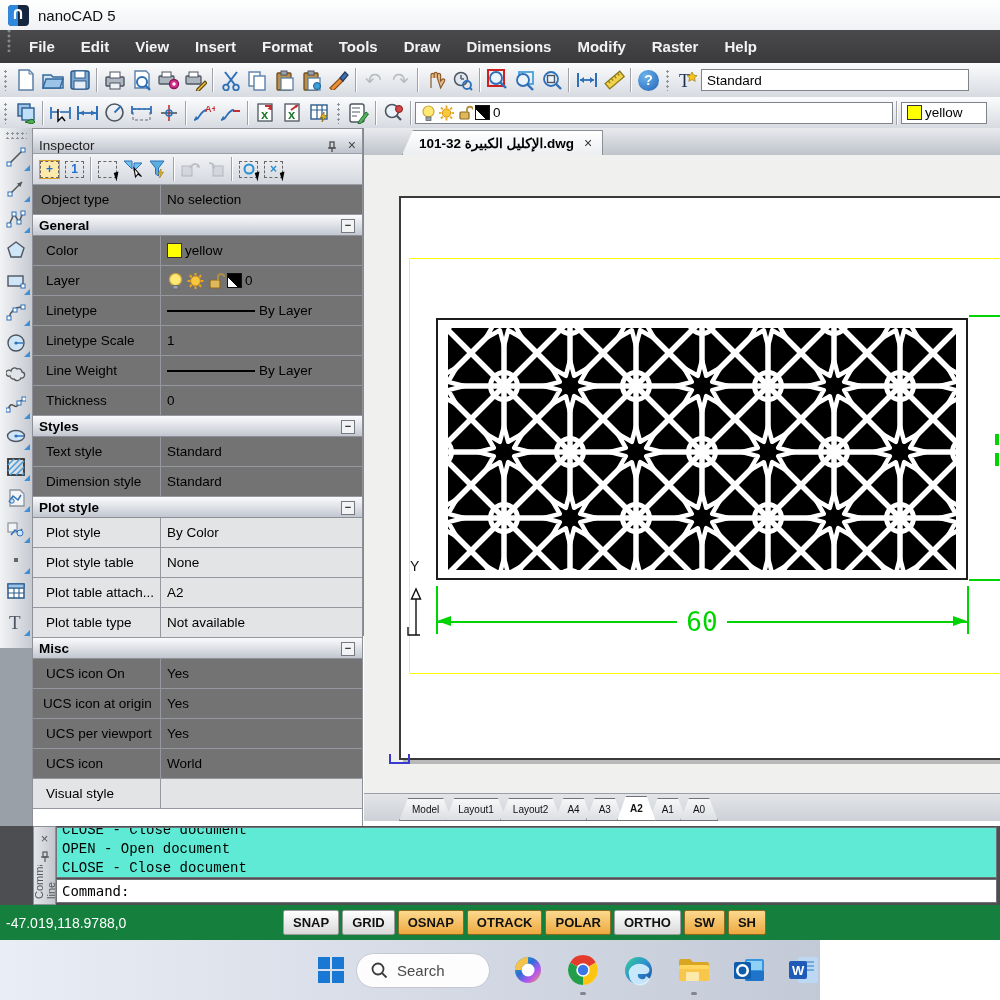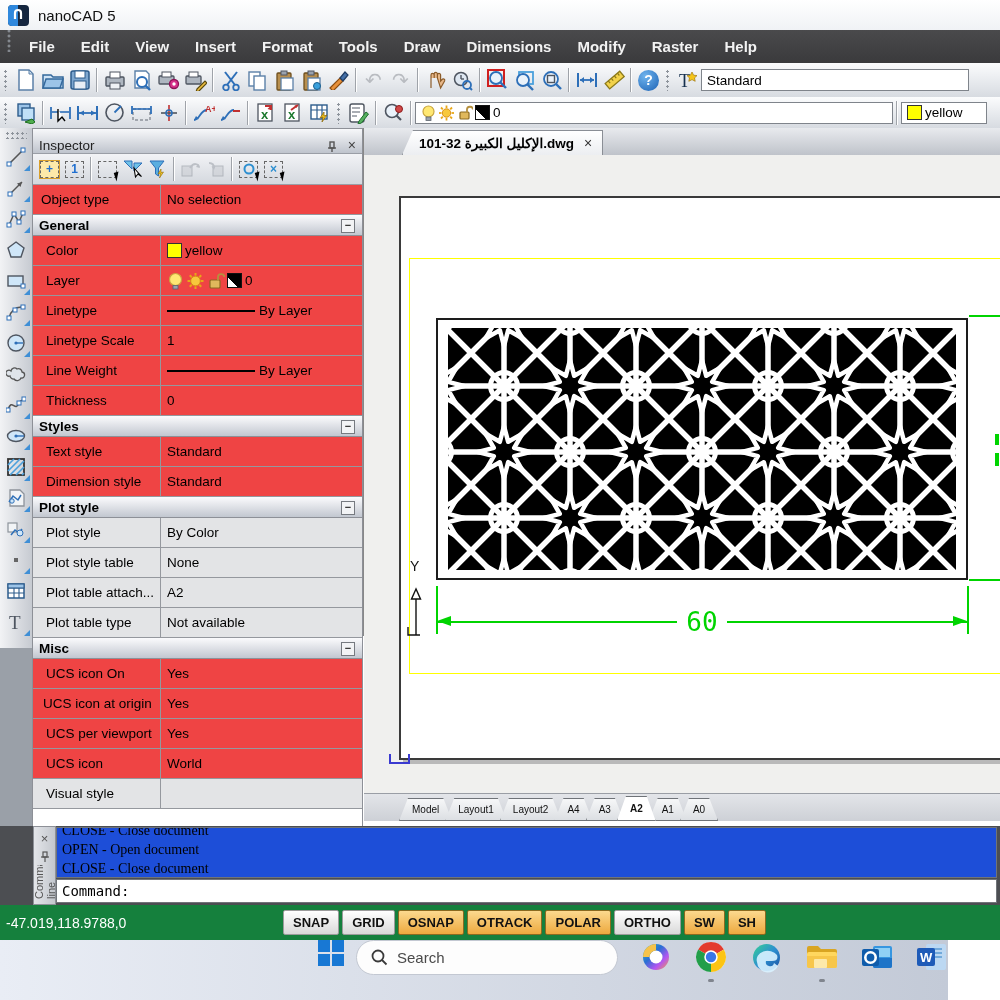--- a/index.html
+++ b/index.html
@@ -31,21 +31,21 @@
   .belowpal{position:absolute;left:0;top:648px;width:32px;height:178px;background:#9aa0a8;border-right:1px solid #80858c}
   
   .inspector{position:absolute;left:32px;top:128px;width:331px;height:698px;background:#eef0f3;border:1px solid #8d9097;box-sizing:border-box}
   .insp-head{height:24px;background:linear-gradient(#f7f8fa,#bfc4cd);display:flex;align-items:flex-end;padding:0 6px;font-size:13.5px;color:#222;border-bottom:1px solid #9a9ea6}
   .insp-head .sp{flex:1}
   .insp-tools{height:30px;display:flex;align-items:center;padding-left:4px;border-bottom:1px solid #9a9ea6;background:linear-gradient(#f2f3f6,#d4d8de)}
   .itb{width:25px;height:24px;display:flex;align-items:center;justify-content:center;position:relative}
   .dashbox{width:19px;height:17px;border:1.4px dashed #666;box-sizing:border-box;display:flex;align-items:center;justify-content:center;font-size:12px;font-weight:700;color:#1f6fd0;position:relative}
   .sel{background:#fde9a9;outline:1px solid #d99f2b}
   .cursorarrow{position:absolute;right:-4px;bottom:-4px;width:0;height:0;border-left:5px solid #000;border-bottom:9px solid transparent;transform:rotate(-18deg)}
-  .prow{display:flex;height:29px;border-bottom:1px solid #95989e;background:#ef4444;font-size:13.5px;color:#000}
+  .prow{display:flex;height:29px;border-bottom:1px solid #95989e;background:#737373;font-size:13.5px;color:#000}
   .prow .plabel{width:128px;padding-left:13px;display:flex;align-items:center;border-right:1px solid #95989e;box-sizing:border-box;flex:none}
   .prow .pval{flex:1;display:flex;align-items:center;padding-left:6px;overflow:hidden;white-space:nowrap}
   .prow.gray{background:#e3e4e6}
   .prow.toprow .plabel{padding-left:8px}
   .psection{height:20px;background:linear-gradient(#fbfbfd,#c2c7d0);border-bottom:1px solid #8d9097;display:flex;align-items:center;font-weight:700;font-size:13.5px;padding-left:6px;position:relative;color:#000}
   .minusbox{position:absolute;right:7px;top:4px;width:12px;height:12px;border:1px solid #767a80;background:#f2f3f5;font-size:11px;line-height:10px;text-align:center;color:#333}
   .insp-rest{background:#fff;height:20px}
   
   .drawwrap{position:absolute;left:363px;top:128px;width:637px;height:508px;background:#701a75;border-left:1px solid #888}
   .doctabs{height:27px;background:linear-gradient(#e8eaee,#bfc3ca);display:flex;align-items:flex-end}
@@ -58,32 +58,32 @@
   .green{color:#00d400}
   .dimline{position:absolute;background:#00d400}
   .ucsy{position:absolute;left:40px;top:402px;width:30px;height:90px}
   .layouttabs{height:27px;background:linear-gradient(#e3e5e9,#cdd0d6);border-top:1px solid #9a9ea5;display:flex;align-items:flex-end;padding-left:42px}
   .ltab{height:21px;background:linear-gradient(#f6f7f8,#dcdfe3);border:1px solid #6f7378;display:flex;align-items:center;padding:0 12px;font-size:10px;margin-left:-7px;clip-path:polygon(9px 0,calc(100% - 9px) 0,100% 100%,0 100%);color:#111}
   .ltab.active{background:#fff;font-weight:700;height:23px;z-index:3}
   
   .cmdwrap{position:absolute;left:0;top:826px;width:1000px;height:79px;background:#4c4e52}
   .cmdstrip{position:absolute;left:33px;top:0;width:23px;height:79px;background:linear-gradient(90deg,#e3e5e9,#c3c7cd);border:1px solid #8d9097;box-sizing:border-box;display:flex;flex-direction:column;align-items:center;color:#555}
   .cmdstrip .vlabel{writing-mode:vertical-rl;transform:rotate(180deg);font-size:11px;color:#555;overflow:hidden;height:34px;margin-top:2px}
-  .cmdhist{position:absolute;left:56px;top:1px;width:941px;height:51px;background:#1d4ed8;border:1px solid #707479;box-sizing:border-box;font-family:Liberation Serif, serif;font-size:14px;line-height:19px;padding-left:5px;overflow:hidden}
+  .cmdhist{position:absolute;left:56px;top:1px;width:941px;height:51px;background:#5eead4;border:1px solid #707479;box-sizing:border-box;font-family:Liberation Mono, monospace;font-size:14px;line-height:19px;padding-left:5px;overflow:hidden}
   .cmdhist .inner{margin-top:-7px}
   .cmdin{position:absolute;left:56px;top:53px;width:941px;height:24px;background:#fff;border:1px solid #707479;box-sizing:border-box;font-family:"DejaVu Sans Mono",monospace;font-size:14px;display:flex;align-items:center;padding-left:5px}
   
   .statusbar{position:absolute;left:0;top:905px;width:1000px;height:35px;background:#15803d;color:#fff;font-size:14px;display:flex;align-items:center}
   .coords{margin-left:6px;width:250px}
   .stbtns{display:flex;gap:3px;margin-left:27px}
   .stbtn{height:23px;padding:0 9px;display:flex;align-items:center;font-size:13px;font-weight:700;color:#111;border-radius:2px}
   .stbtn.off{background:linear-gradient(#ffffff,#d9d9d9);border:1px solid #9b9b9b}
   .stbtn.on{background:linear-gradient(#fcd98e,#eda93f);border:1px solid #8a6a20}
   
-  .taskbar{position:absolute;left:0;top:940px;width:948px;height:60px;background:linear-gradient(90deg,#e9edf5,#c3cad7);display:flex;align-items:flex-start}
+  .taskbar{position:absolute;left:0;top:940px;width:820px;height:60px;background:linear-gradient(90deg,#e9edf5,#c3cad7);display:flex;align-items:center}
   .winlogo{margin-left:318px;width:26px;height:26px;display:grid;grid-template-columns:12px 12px;grid-template-rows:12px 12px;gap:2px}
   .winlogo div{background:#1878d4}
   .searchpill{margin-left:12px;width:298px;height:35px;background:#fdfdfd;border:1px solid #c3c8d2;border-radius:18px;display:flex;align-items:center;padding-left:14px;box-sizing:border-box;color:#4a4a4a;font-size:15px}
   .tbicon{width:34px;height:34px;margin-left:22px;position:relative;display:flex;align-items:center;justify-content:center}
   .rundot{position:absolute;left:50%;transform:translateX(-50%);bottom:-8px;width:6px;height:3px;border-radius:2px;background:#80858e}
 </style>
 </head>
 <body>
 
 <div class="titlebar">

